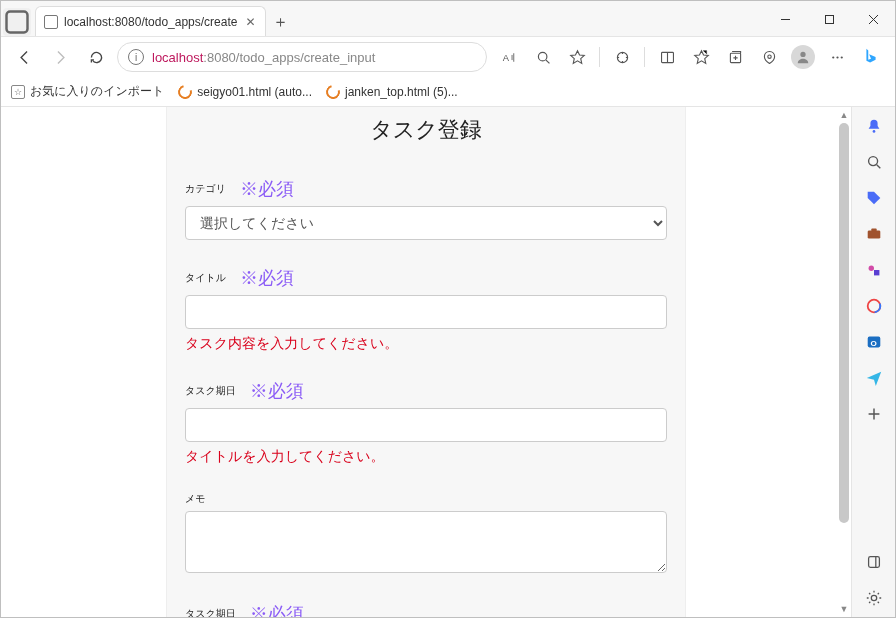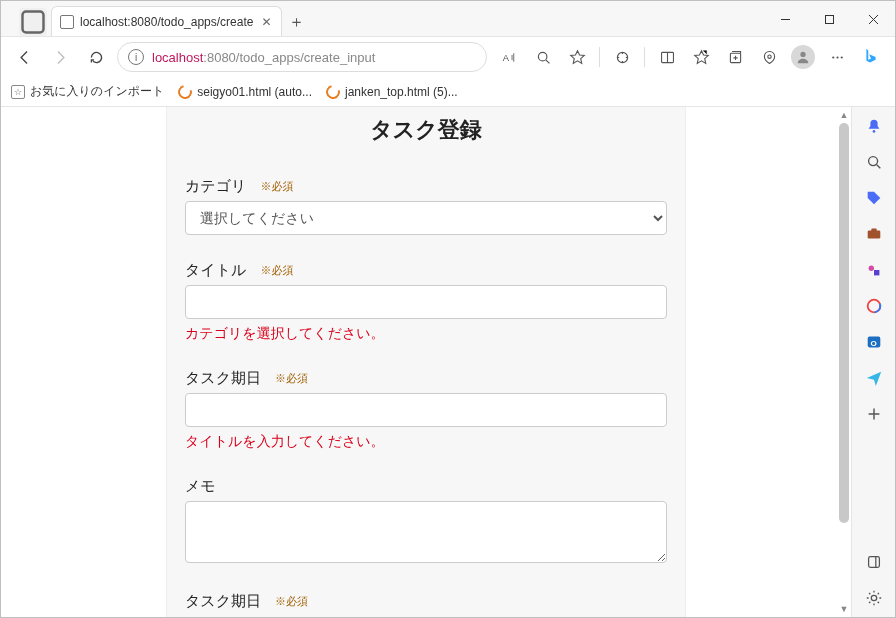--- a/index.html
+++ b/index.html
@@ -1,21 +1,21 @@
 <!DOCTYPE html>
 <html><head>
 <meta charset="utf-8">
 <style>
   * { box-sizing: border-box; margin: 0; padding: 0; }
   html, body { width: 896px; height: 618px; font-family: "Segoe UI", Meiryo, sans-serif; font-size: 13px; background: #fff; overflow: hidden; }
   body { border: 1px solid #bfbfbf; }
 
   
   .titlebar { height: 36px; display: flex; align-items: stretch; background: #f7f7f7; border-bottom: 1px solid #e5e5e5; }
-  .tab-area { display: flex; align-items: flex-end; padding-left: 18px; }
+  .tab-area { display: flex; align-items: flex-end; padding-left: 2px; }
   .tab-square { width: 28px; height: 28px; margin: 4px 4px 0 0; display: flex; align-items: center; justify-content: center; border-radius: 4px; background: #f0f0f0; }
   .tab { display: flex; align-items: center; background: #fff; border: 1px solid #ddd; border-bottom: none; border-radius: 6px 6px 0 0; height: 30px; padding: 0 8px; min-width: 175px; margin-top: 6px; gap: 6px; }
   .tab .favicon { width: 14px; height: 14px; border: 1px solid #777; border-radius: 2px; }
   .tab .tab-title { flex: 1; font-size: 12px; color: #333; overflow: hidden; white-space: nowrap; text-overflow: ellipsis; }
   .tab .tab-close { width: 14px; height: 14px; display: flex; align-items: center; justify-content: center; color: #666; font-size: 12px; }
   .new-tab { width: 28px; height: 28px; display: flex; align-items: center; justify-content: center; color: #555; font-size: 16px; }
   .title-spacer { flex: 1; }
   .win-controls { display: flex; }
   .win-btn { width: 44px; height: 36px; display: flex; align-items: center; justify-content: center; color: #333; }
   .win-btn svg { width: 11px; height: 11px; }
@@ -46,26 +46,26 @@
   
   .content-wrap { display: flex; height: calc(618px - 2px - 36px - 40px - 30px); }
   .viewport { flex: 1; overflow: hidden; position: relative; background: #fff; }
   .scroller { position: absolute; right: 0; top: 0; bottom: 0; width: 14px; display: flex; flex-direction: column; align-items: center; }
   .scroll-arrow { width: 14px; height: 16px; display: flex; align-items: center; justify-content: center; color: #888; font-size: 9px; }
   .scroll-track { flex: 1; width: 14px; position: relative; }
   .scroll-thumb { position: absolute; left: 2px; width: 10px; top: 0; height: 400px; background: #c8c8c8; border-radius: 5px; }
 
   .page { width: 520px; margin: 0 auto; background: #fff; padding: 0; padding-bottom: 40px; border-left: 1px solid #eee; border-right: 1px solid #eee; min-height: 100%; }
   .page-inner { background: #f7f7f7; padding: 0 18px 18px 18px; }
-  .page-title { font-size: 22px; font-weight: bold; text-align: center; padding: 8px 0 6px 0; color: #222; }
+  .page-title { font-size: 22px; font-weight: normal; text-align: center; padding: 8px 0 6px 0; color: #222; }
 
   .field { margin-top: 26px; }
   .label-row { display: flex; align-items: center; gap: 14px; margin-bottom: 5px; }
-  .label-text { font-size: 15px; color: #222; }
-  .required { font-size: 11px; color: #a16207; }
+  .label-text { font-size: 10px; color: #222; }
+  .required { font-size: 18px; color: #8b5cf6; }
   .control { width: 100%; height: 34px; background: #fff; border: 1px solid #ccc; border-radius: 4px; padding: 6px 10px; font-size: 14px; color: #555; font-family: inherit; }
   .control.textarea { height: 62px; resize: both; }
   .error { color: #d9001b; font-size: 14px; margin-top: 6px; }
 
   
   .sidebar { width: 44px; background: #f6f6f6; border-left: 1px solid #e5e5e5; display: flex; flex-direction: column; align-items: center; padding: 8px 0; gap: 14px; }
   .sb-ico { width: 22px; height: 22px; display: flex; align-items: center; justify-content: center; }
   .sb-ico svg { width: 18px; height: 18px; }
   .sb-spacer { flex: 1; }
 </style>
@@ -231,21 +231,21 @@
           <option>選択してください</option>
         </select>
       </div>
 
       <div class="field">
         <div class="label-row">
           <span class="label-text">タイトル</span>
           <span class="required">※必須</span>
         </div>
         <input type="text" class="control" style="">
-        <div class="error">カテゴリを選択してください。</div>
+        <div class="error">タスク内容を入力してください。</div>
       </div>
 
       <div class="field">
         <div class="label-row">
           <span class="label-text">タスク期日</span>
           <span class="required">※必須</span>
         </div>
         <input type="text" class="control" style="">
         <div class="error">タイトルを入力してください。</div>
       </div>

